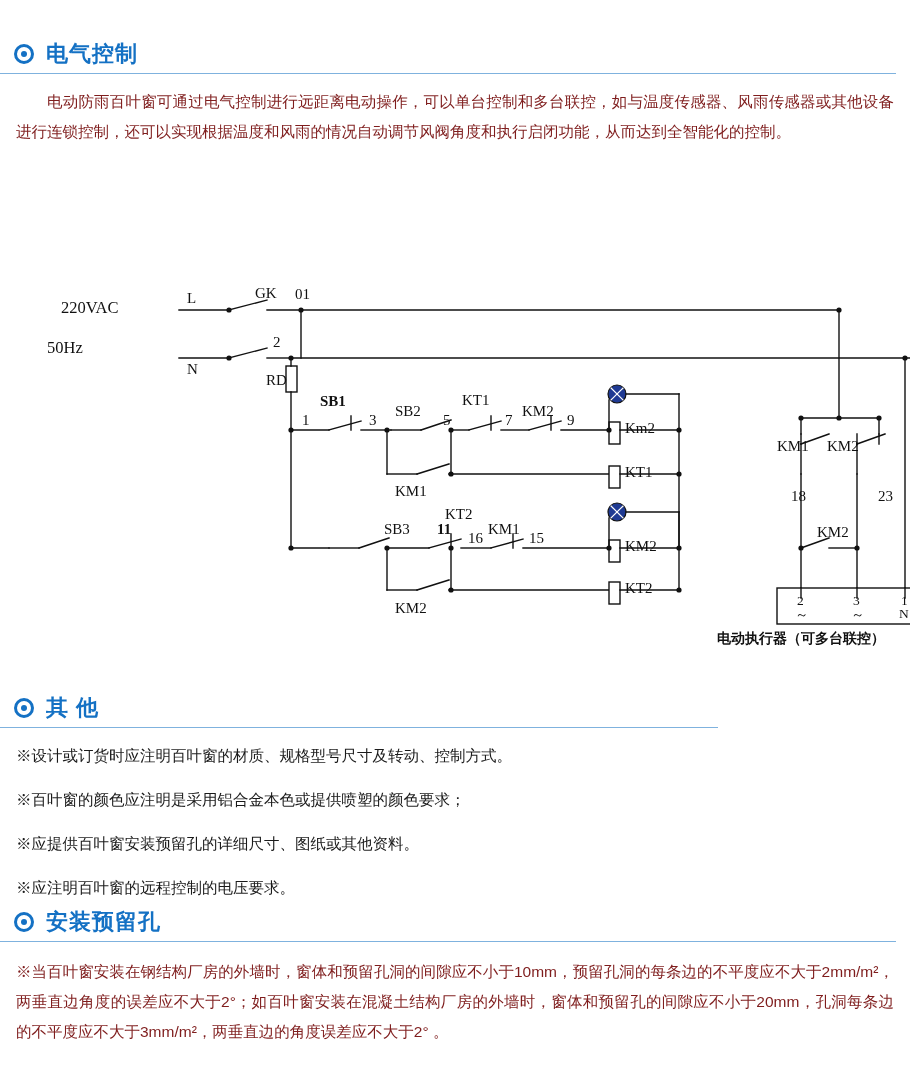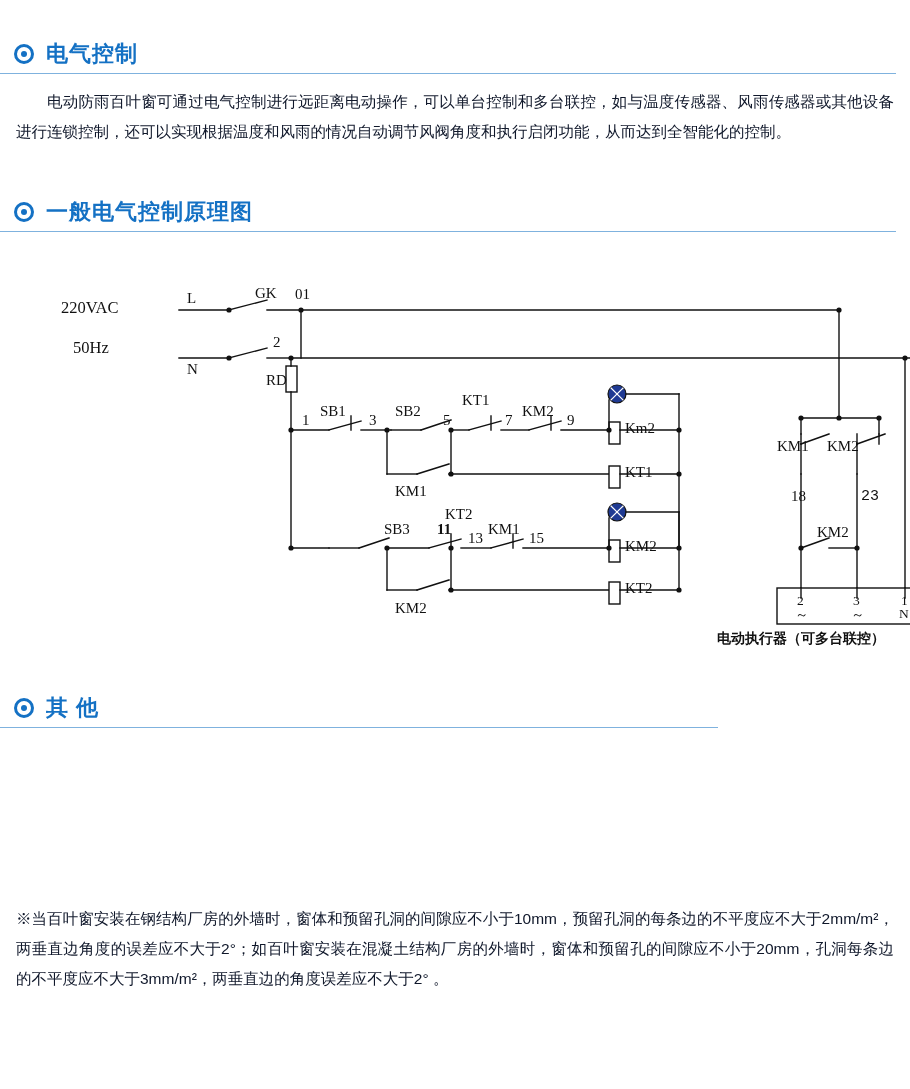--- a/index.html
+++ b/index.html
@@ -70,21 +70,21 @@
   .head-wrap {
     position: relative;
     margin-right: 14px;
     margin-top: 19px;
   }
 
   
   .para {
     font-size: 15.5px;
     line-height: 30px;
-    color: #0f172a;
+    color: #7f1d1d;
     margin: 0;
     text-align: justify;
   }
   .para.indent {
     text-indent: 2em;
   }
   .para-block {
     padding: 0 16px 0 16px;
   }
   .note {
@@ -134,29 +134,20 @@
         <span class="head-text">电气控制</span>
       </div>
       <div class="head-rule"></div>
     </div>
 
     <div class="para-block" style="margin-top:16px;">
       <p class="para indent">电动防雨百叶窗可通过电气控制进行远距离电动操作，可以单台控制和多台联控，如与温度传感器、风雨传感器或其他设备进行连锁控制，还可以实现根据温度和风雨的情况自动调节风阀角度和执行启闭功能，从而达到全智能化的控制。</p>
     </div>
   </div>
 
-  <div style="position:absolute; left:0; top:176px; width:910px;">
-    <div class="head-wrap">
-      <div class="section-head">
-        <span class="head-icon"></span>
-        <span class="head-text">一般电气控制原理图</span>
-      </div>
-      <div class="head-rule"></div>
-    </div>
-  </div>
 
   <div class="diagram" style="position:absolute; left:0; top:248px;">
     <svg width="910" height="420" viewBox="0 0 910 420">
       <g stroke="#111" stroke-width="1.4" fill="none" stroke-linecap="square">
 
         <line x1="140" y1="62" x2="190" y2="62"></line>
 
         <line x1="190" y1="62" x2="228" y2="52"></line>
         <line x1="228" y1="62" x2="262" y2="62"></line>
 
@@ -301,55 +292,55 @@
         <circle cx="800" cy="170" r="2.6"></circle>
         <circle cx="762" cy="170" r="2.6"></circle>
         <circle cx="840" cy="170" r="2.6"></circle>
         <circle cx="866" cy="110" r="2.6"></circle>
         <circle cx="762" cy="300" r="2.6"></circle>
         <circle cx="818" cy="300" r="2.6"></circle>
       </g>
     </svg>
 
     <div class="dlabel big" style="left:22px; top:50px;">220VAC</div>
-    <div class="dlabel big" style="left:34px; top:90px;">50Hz</div>
+    <div class="dlabel big" style="left:8px; top:90px;">50Hz</div>
     <div class="dlabel" style="left:148px; top:42px;">L</div>
     <div class="dlabel" style="left:148px; top:113px;">N</div>
     <div class="dlabel" style="left:216px; top:37px;">GK</div>
     <div class="dlabel" style="left:256px; top:38px;">01</div>
     <div class="dlabel" style="left:234px; top:86px;">2</div>
     <div class="dlabel" style="left:227px; top:124px;">RD</div>
 
     <div class="dlabel" style="left:263px; top:164px;">1</div>
-    <div class="dlabel" style="left:281px; top:155px;">SB1</div>
+    <div class="dlabel" style="left:281px; top:145px;font-weight:bold;">SB1</div>
     <div class="dlabel" style="left:330px; top:164px;">3</div>
     <div class="dlabel" style="left:356px; top:155px;">SB2</div>
     <div class="dlabel" style="left:404px; top:164px;">5</div>
     <div class="dlabel" style="left:423px; top:144px;">KT1</div>
     <div class="dlabel" style="left:466px; top:164px;">7</div>
     <div class="dlabel" style="left:483px; top:155px;">KM2</div>
     <div class="dlabel" style="left:528px; top:164px;">9</div>
     <div class="dlabel" style="left:586px; top:172px;">Km2</div>
     <div class="dlabel" style="left:586px; top:216px;">KT1</div>
     <div class="dlabel" style="left:356px; top:235px;">KM1</div>
 
     <div class="dlabel" style="left:345px; top:273px;">SB3</div>
     <div class="dlabel" style="left:398px; top:273px; font-weight:bold;">11</div>
     <div class="dlabel" style="left:406px; top:258px;">KT2</div>
-    <div class="dlabel" style="left:429px; top:282px;">13</div>
+    <div class="dlabel" style="left:429px; top:282px;">16</div>
     <div class="dlabel" style="left:449px; top:273px;">KM1</div>
     <div class="dlabel" style="left:490px; top:282px;">15</div>
     <div class="dlabel" style="left:586px; top:290px;">KM2</div>
     <div class="dlabel" style="left:586px; top:332px;">KT2</div>
     <div class="dlabel" style="left:356px; top:352px;">KM2</div>
 
     <div class="dlabel" style="left:738px; top:190px;">KM1</div>
     <div class="dlabel" style="left:788px; top:190px;">KM2</div>
     <div class="dlabel" style="left:752px; top:240px;">18</div>
-    <div class="dlabel" style="left:822px; top:240px;font-family:Liberation Mono, monospace;">23</div>
+    <div class="dlabel" style="left:839px; top:240px;">23</div>
     <div class="dlabel" style="left:778px; top:276px;">KM2</div>
 
     <div class="dlabel sm" style="left:758px; top:345px;">2</div>
     <div class="dlabel sm" style="left:814px; top:345px;">3</div>
     <div class="dlabel sm" style="left:862px; top:345px;">1</div>
     <div class="dlabel sm" style="left:756px; top:358px;">～</div>
     <div class="dlabel sm" style="left:812px; top:358px;">～</div>
     <div class="dlabel sm" style="left:860px; top:358px;">N</div>
 
     <div class="dlabel cn" style="left:678px; top:382px;">电动执行器（可多台联控）</div>
@@ -357,22 +348,35 @@
 
   <div style="position:absolute; left:0; top:672px; width:732px;">
     <div class="head-wrap">
       <div class="section-head">
         <span class="head-icon"></span>
         <span class="head-text">其 他</span>
       </div>
       <div class="head-rule"></div>
     </div>
 
+    <div class="para-block" style="margin-top:16px;">
+      <p class="note">※设计或订货时应注明百叶窗的材质、规格型号尺寸及转动、控制方式。</p>
+      <p class="note">※百叶窗的颜色应注明是采用铝合金本色或提供喷塑的颜色要求；</p>
+      <p class="note">※应提供百叶窗安装预留孔的详细尺寸、图纸或其他资料。</p>
+      <p class="note">※应注明百叶窗的远程控制的电压要求。</p>
+    </div>
   </div>
 
   <div style="position:absolute; left:0; top:886px; width:910px;">
+    <div class="head-wrap">
+      <div class="section-head">
+        <span class="head-icon"></span>
+        <span class="head-text">安装预留孔</span>
+      </div>
+      <div class="head-rule"></div>
+    </div>
 
     <div class="para-block" style="margin-top:18px;">
       <p class="para">※当百叶窗安装在钢结构厂房的外墙时，窗体和预留孔洞的间隙应不小于10mm，预留孔洞的每条边的不平度应不大于2mm/m²，两垂直边角度的误差应不大于2°；如百叶窗安装在混凝土结构厂房的外墙时，窗体和预留孔的间隙应不小于20mm，孔洞每条边的不平度应不大于3mm/m²，两垂直边的角度误差应不大于2° 。</p>
     </div>
   </div>
 
 </div>
 
 </body></html>

